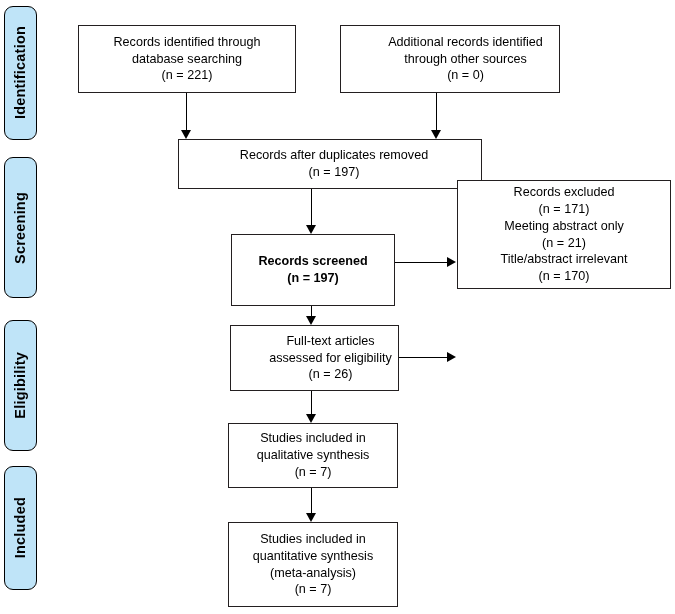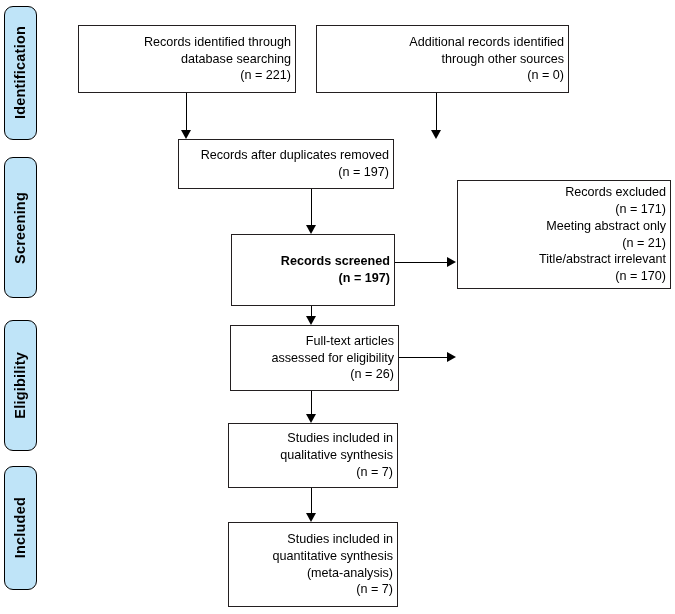--- a/index.html
+++ b/index.html
@@ -42,21 +42,21 @@
 
   
   .box {
     position: absolute;
     background: #ffffff;
     border: 1.6px solid #231f20;
     box-sizing: border-box;
     display: flex;
     align-items: center;
     justify-content: center;
-    text-align: right;
+    text-align: center;
     color: #000000;
     font-size: 12.6px;
     line-height: 1.33;
     padding: 2px 4px;
   }
   .box .lines {
     width: 100%;
     white-space: pre-line;
   }
 
@@ -132,27 +132,27 @@
 
   <div class="vline" style="left:311px; top:487px; height:27px;"></div>
   <div class="arrow-down" style="left:306px; top:513px;"></div>
 
   <div class="box" style="left:78px; top:25px; width:218px; height:68px;">
     <span class="lines">Records identified through
 database searching
 (n = 221)</span>
   </div>
 
-  <div class="box" style="left:316px; top:25px; width:253px; height:68px;padding-left:35px;">
+  <div class="box" style="left:340px; top:25px; width:220px; height:68px;padding-left:35px;">
     <span class="lines">Additional records identified
 through other sources
 (n = 0)</span>
   </div>
 
-  <div class="box" style="left:178px; top:139px; width:216px; height:50px;padding-left:12px;">
+  <div class="box" style="left:178px; top:139px; width:304px; height:50px;padding-left:12px;">
     <span class="lines">Records after duplicates removed
 (n = 197)</span>
   </div>
 
   <div class="box" style="left:231px; top:234px; width:164px; height:72px;font-weight:bold;">
     <span class="lines">Records screened
 (n = 197)</span>
   </div>
 
   <div class="box" style="left:457px; top:180px; width:214px; height:109px;">

